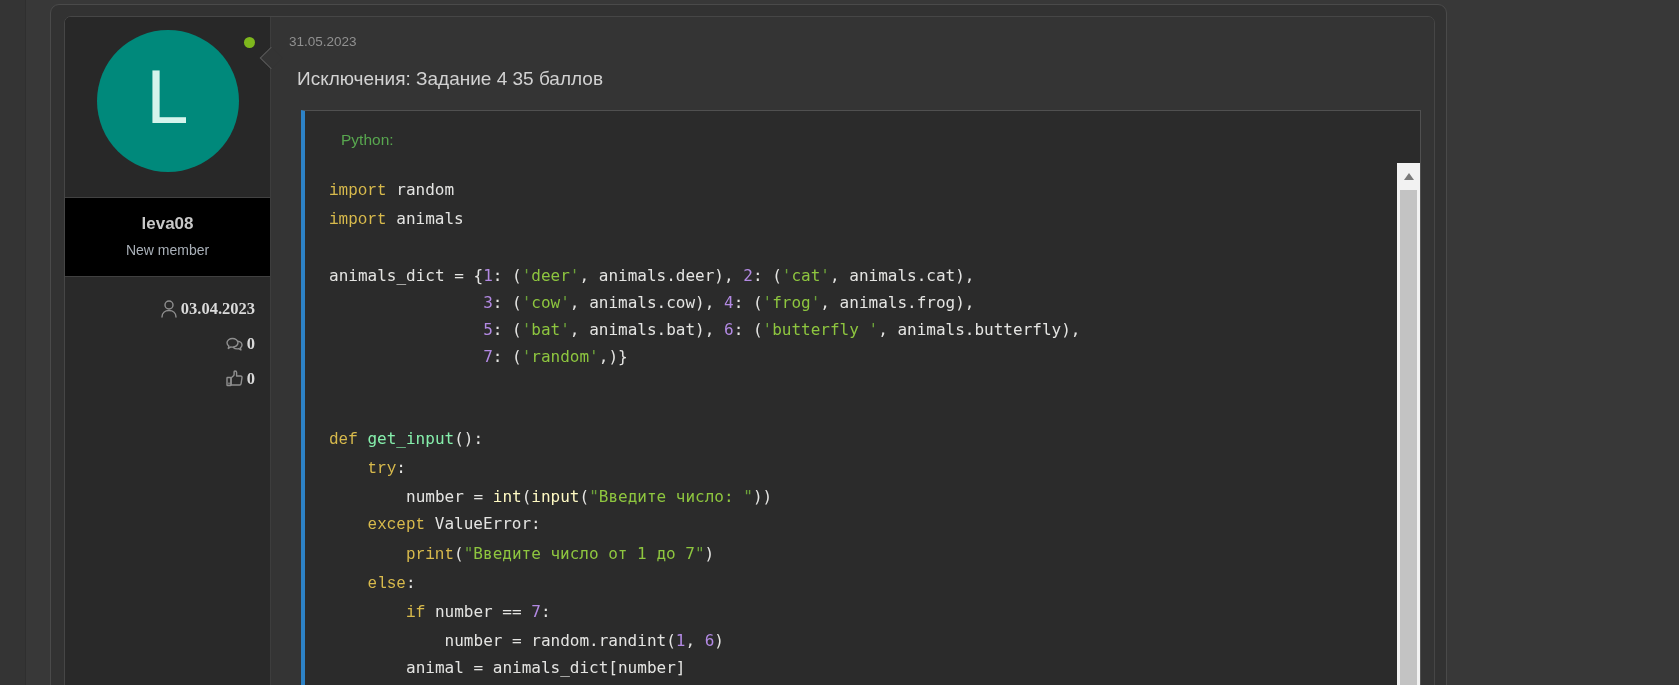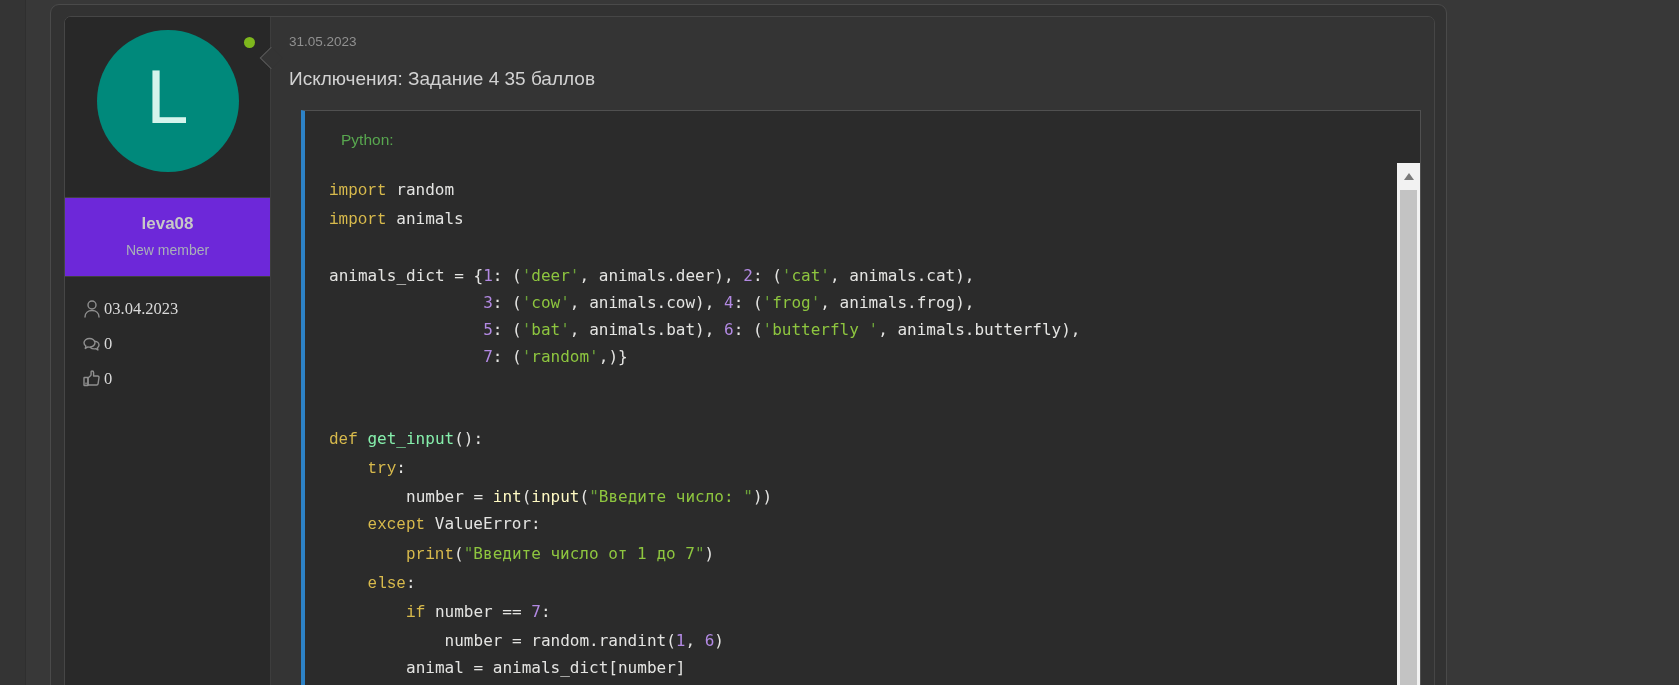--- a/index.html
+++ b/index.html
@@ -20,36 +20,36 @@
   
   .user-cell{width:205px;flex:none;background:#292929;border-right:1px solid #3d3d3d;display:flex;flex-direction:column;}
   .avatar-block{height:180px;flex:none;background:#282828;position:relative;}
   .avatar{
     position:absolute;left:50%;top:13px;transform:translateX(-50%);
     width:142px;height:142px;border-radius:50%;background:#00897b;
     display:flex;align-items:center;justify-content:center;cursor:pointer;
   }
   .avatar-letter{font-size:76px;font-weight:300;color:#d4f4ec;line-height:1;padding-bottom:8px;}
   .online-dot{position:absolute;right:15px;top:20px;width:11px;height:11px;border-radius:50%;background:#7eb71d;}
-  .user-title{background:#6d28d9;border-top:1px solid #424242;border-bottom:1px solid #404040;text-align:center;padding:16px 4px 18px;}
+  .user-title{background:#000000;border-top:1px solid #424242;border-bottom:1px solid #404040;text-align:center;padding:16px 4px 18px;}
   .user-name{font-size:17px;font-weight:700;color:#c7c7c7;cursor:pointer;}
   .user-role{font-size:14px;color:#a9b0b8;margin-top:8px;}
   .user-stats{padding:20px 15px 14px;display:flex;flex-direction:column;gap:11px;}
-  .stat-row{display:flex;align-items:center;justify-content:flex-start;height:24px;}
+  .stat-row{display:flex;align-items:center;justify-content:flex-end;height:24px;font-weight:bold;}
   .stat-icon{width:24px;height:24px;flex:none;}
   .stat-icon svg{width:24px;height:24px;display:block;stroke:#8f8f8f;fill:none;stroke-width:1.4;stroke-linecap:round;stroke-linejoin:round;}
   .stat-value{font-family:"Liberation Serif", serif;font-size:16.5px;color:#dadada;}
   
   .message-cell{flex:1;background:#343434;position:relative;padding:17px 13px 0 18px;}
   .message-arrow{
     position:absolute;left:-8px;top:33px;width:15px;height:15px;background:#343434;
     border-left:1px solid #585858;border-bottom:1px solid #585858;transform:rotate(45deg);z-index:2;
   }
   .post-date{font-size:13.5px;color:#909090;cursor:pointer;}
-  .post-title{font-size:19px;font-weight:400;color:#d2d2d2;margin:17px 0 0 0;line-height:26px;}
+  .post-title{font-size:19px;font-weight:400;color:#d2d2d2;margin:17px 0 0 8px;line-height:26px;}
   
   .bb-code{
     margin:18px 0 0 12px;background:#2b2b2b;
     border:1px solid #505050;border-left:4px solid #2d82c6;
     position:relative;height:620px;overflow:hidden;
   }
   .bb-title{color:#58a64f;font-size:15.5px;line-height:20px;padding:19px 36px 9px;}
   .bb-code pre{
     margin:0;padding:17px 40px 24px 24px;
     font-family:"DejaVu Sans Mono", monospace;font-size:16px;line-height:27.2px;color:#e4e4e2;

